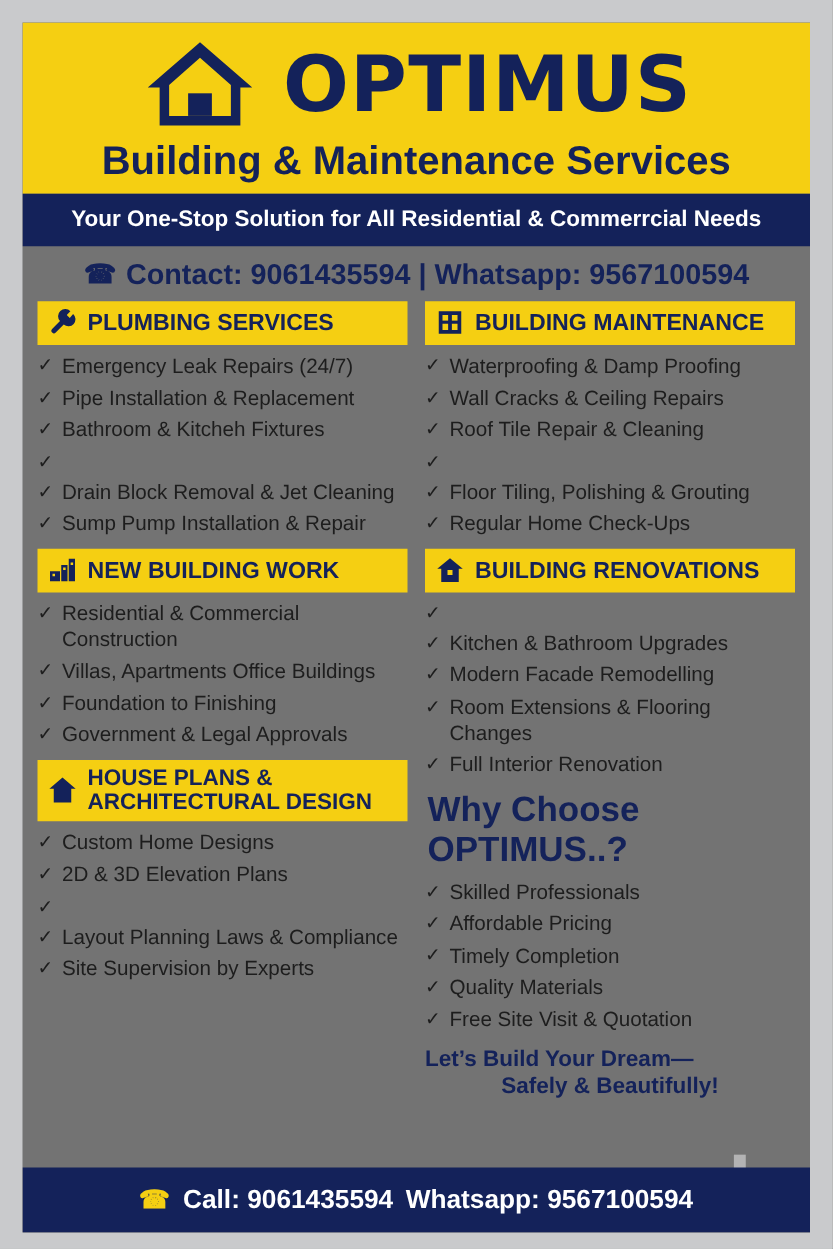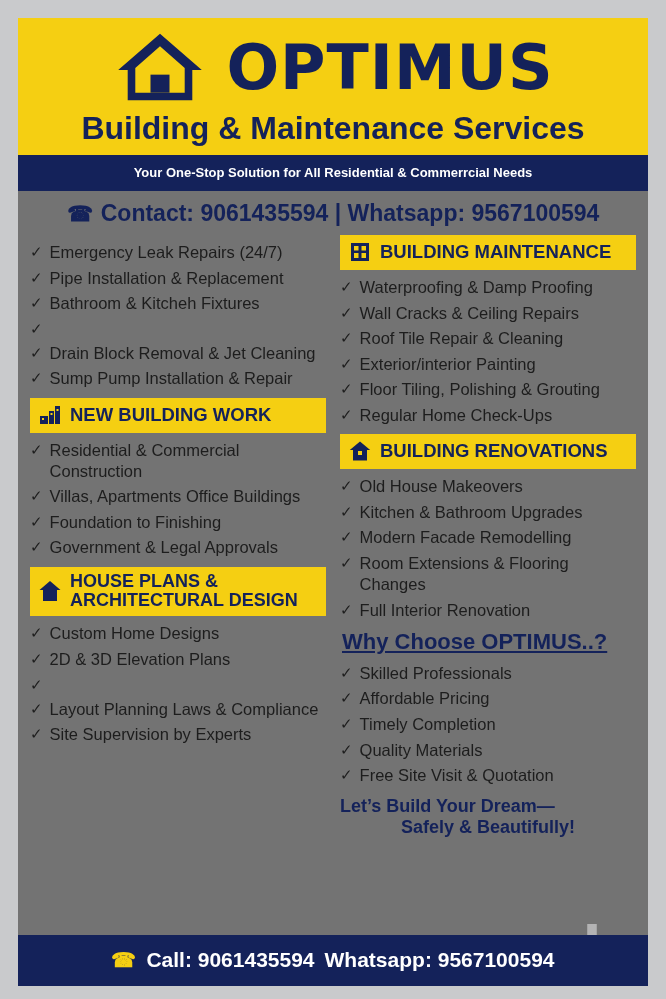--- a/index.html
+++ b/index.html
@@ -62,21 +62,21 @@
     font-size: 32px;
     font-weight: bold;
     color: #14225a;
     margin-top: 4px;
     letter-spacing: 0px;
   }
   
   .tagline {
     background: #14225a;
     color: #ffffff;
-    font-size: 13px;
+    font-size: 18px;
     font-weight: bold;
     text-align: center;
     padding: 10px 4px 11px 4px;
   }
   
   .contact-row {
     display: flex;
     align-items: center;
     justify-content: center;
     gap: 8px;
@@ -142,23 +142,22 @@
   ul.items li .tick {
     flex: 0 0 auto;
     color: #1d1d1d;
     font-size: 15px;
     line-height: 1.3;
   }
   
   .why-title {
     color: #14225a;
     font-weight: bold;
-    font-size: 22px;
+    font-size: 28px;
     margin: 6px 0 8px 2px;
-    text-decoration: underline;
   }
   .closing {
     color: #14225a;
     font-weight: bold;
     font-size: 18px;
     line-height: 1.15;
     margin-top: 10px;
   }
   .closing .l2 { display: block; text-align: center; }
   
@@ -226,20 +225,28 @@
     <div class="contact-row">
       <span class="phone-glyph">☎</span>
       <span>Contact: 9061435594  |  Whatsapp: 9567100594</span>
     </div>
 
     <div class="columns">
 
       <div class="col">
 
         <div class="section">
+          <div class="sec-head">
+            <span class="sec-icon">
+              <svg viewBox="0 0 24 24" width="24" height="24" aria-hidden="true">
+                <path d="M20.5 5.2 A5.6 5.6 0 0 1 13 13.6 L6.6 20 a2 2 0 0 1-2.9-2.8 L10 10.8 A5.6 5.6 0 0 1 18.3 3 L15.4 6 l2.4 2.4 z" fill="#14225a"></path>
+              </svg>
+            </span>
+            <span class="ttl">PLUMBING SERVICES</span>
+          </div>
           <ul class="items">
             <li>
                 <span class="tick">✓</span>
                 <span>Emergency Leak Repairs (24/7)</span>
               </li>
             <li>
                 <span class="tick">✓</span>
                 <span>Pipe Installation &amp; Replacement</span>
               </li>
             <li>
@@ -354,21 +361,20 @@
             <li>
                 <span class="tick">✓</span>
                 <span>Wall Cracks &amp; Ceiling Repairs</span>
               </li>
             <li>
                 <span class="tick">✓</span>
                 <span>Roof Tile Repair &amp; Cleaning</span>
               </li>
             <li>
                 <span class="tick">✓</span>
-                <span>Exterior/interior Painting</span>
               </li>
             <li>
                 <span class="tick">✓</span>
                 <span>Floor Tiling, Polishing &amp; Grouting</span>
               </li>
             <li>
                 <span class="tick">✓</span>
                 <span>Regular Home Check-Ups</span>
               </li>
           </ul>
@@ -380,21 +386,20 @@
               <svg viewBox="0 0 24 24" width="24" height="24" aria-hidden="true">
                 <path d="M12 2.5 L1.8 11 H5 V21.5 H19 V11 H22.2 Z" fill="#14225a"></path>
                 <rect x="10" y="12" width="4" height="4" fill="#f5cf12"></rect>
               </svg>
             </span>
             <span class="ttl">BUILDING RENOVATIONS</span>
           </div>
           <ul class="items">
             <li>
                 <span class="tick">✓</span>
-                <span>Old House Makeovers</span>
               </li>
             <li>
                 <span class="tick">✓</span>
                 <span>Kitchen &amp; Bathroom Upgrades</span>
               </li>
             <li>
                 <span class="tick">✓</span>
                 <span>Modern Facade Remodelling</span>
               </li>
             <li>

